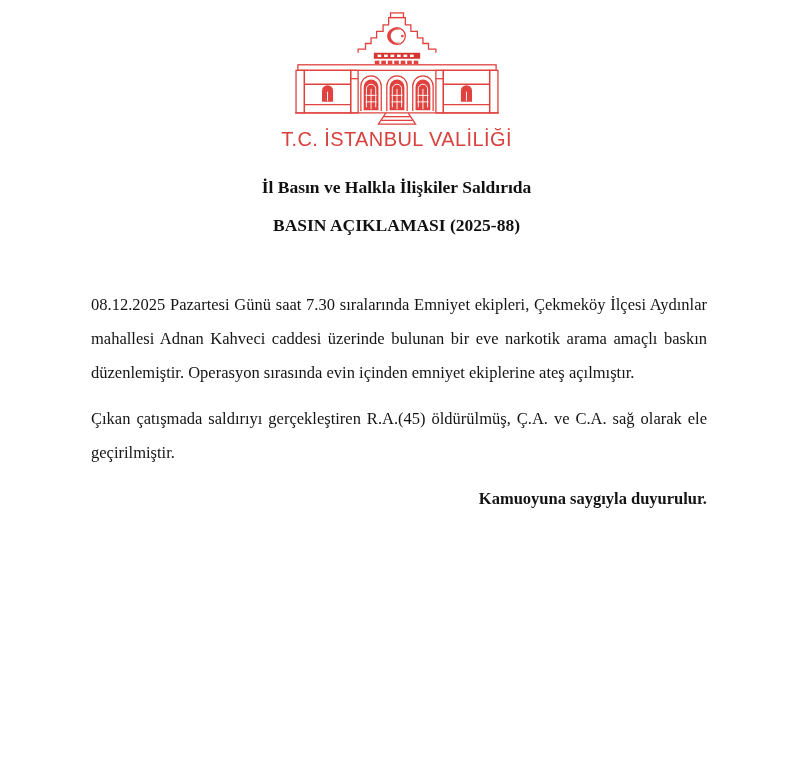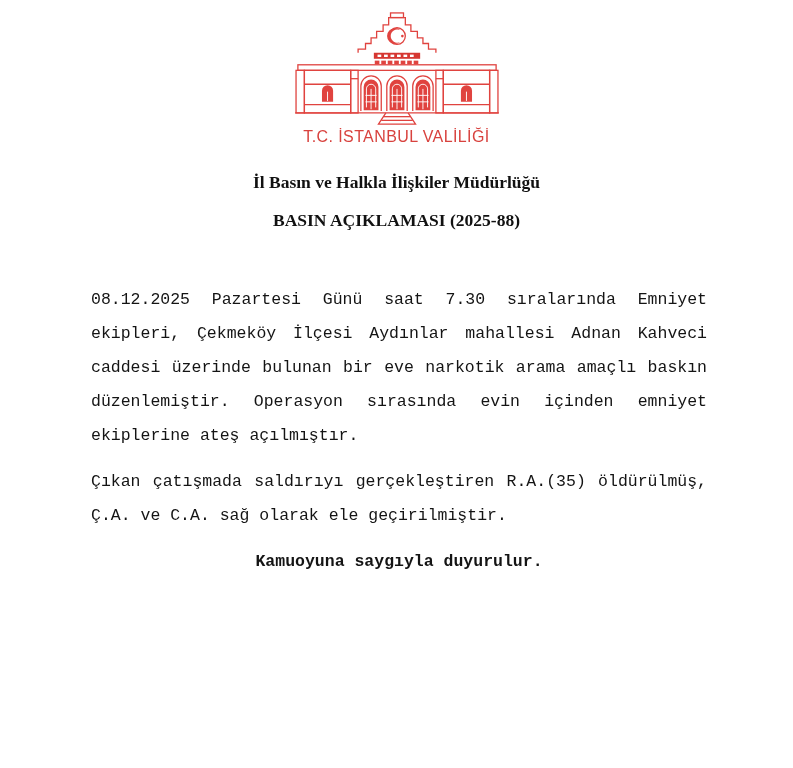--- a/index.html
+++ b/index.html
@@ -10,45 +10,45 @@
     color:#141414;
     overflow:hidden;
   }
   .page { padding-top:12px; }
 
   .logo { width:260px; margin:0 auto; text-align:center; }
   .logo svg { display:block; margin:0 auto; width:204px; height:113px; }
   .wordmark {
     margin-top:3px;
     font-family:"Liberation Sans", sans-serif;
-    font-size:16px;
+    font-size:20px;
     letter-spacing:0.4px;
     color:#d8423e;
     white-space:nowrap;
   }
 
   h1.dept, h2.rel {
     text-align:center;
     font-size:17.5px;
     font-weight:bold;
     color:#111;
   }
   h1.dept { margin:26px 0 0; }
   h2.rel  { margin:17px 0 0; }
 
   .body-text {
     margin-top:52px;
     padding:0 86px 0 91px;
     font-size:16.5px;
     line-height:34px;
   }
-  .body-text p { margin:12px 0 12px; text-align:justify;font-family:Liberation Mono, monospace; }
+  .body-text p { margin:12px 0 12px; text-align:justify; }
   .body-text p.closing {
     font-weight:bold;
-    text-align:center;
+    text-align:right;
     margin-bottom:0;
   }
 </style>
 </head>
 <body>
 
 <div class="page">
 
   <div class="logo">
     <svg viewBox="0 0 220 122" xmlns="http://www.w3.org/2000/svg">
@@ -127,22 +127,22 @@
 
         <line x1="0" y1="109" x2="220" y2="109"></line>
         <path d="M98,109 L90,121 L130,121 L122,109"></path>
         <line x1="93" y1="117" x2="127" y2="117"></line>
         <line x1="95.5" y1="113" x2="124.5" y2="113"></line>
       </g>
     </svg>
     <div class="wordmark">T.C. İSTANBUL VALİLİĞİ</div>
   </div>
 
-  <h1 class="dept">İl Basın ve Halkla İlişkiler Müdürlüğü</h1>
+  <h1 class="dept">İl Basın ve Halkla İlişkiler Saldırıda</h1>
   <h2 class="rel">BASIN AÇIKLAMASI (2025-88)</h2>
 
   <div class="body-text">
     <p>08.12.2025 Pazartesi Günü saat 7.30 sıralarında Emniyet ekipleri, Çekmeköy İlçesi Aydınlar mahallesi Adnan Kahveci caddesi üzerinde bulunan bir eve narkotik arama amaçlı baskın düzenlemiştir. Operasyon sırasında evin içinden emniyet ekiplerine ateş açılmıştır.</p>
-    <p>Çıkan çatışmada saldırıyı gerçekleştiren R.A.(35) öldürülmüş, Ç.A. ve C.A. sağ olarak ele geçirilmiştir.</p>
+    <p>Çıkan çatışmada saldırıyı gerçekleştiren R.A.(45) öldürülmüş, Ç.A. ve C.A. sağ olarak ele geçirilmiştir.</p>
     <p class="closing">Kamuoyuna saygıyla duyurulur.</p>
   </div>
 
 </div>
 
 </body></html>

